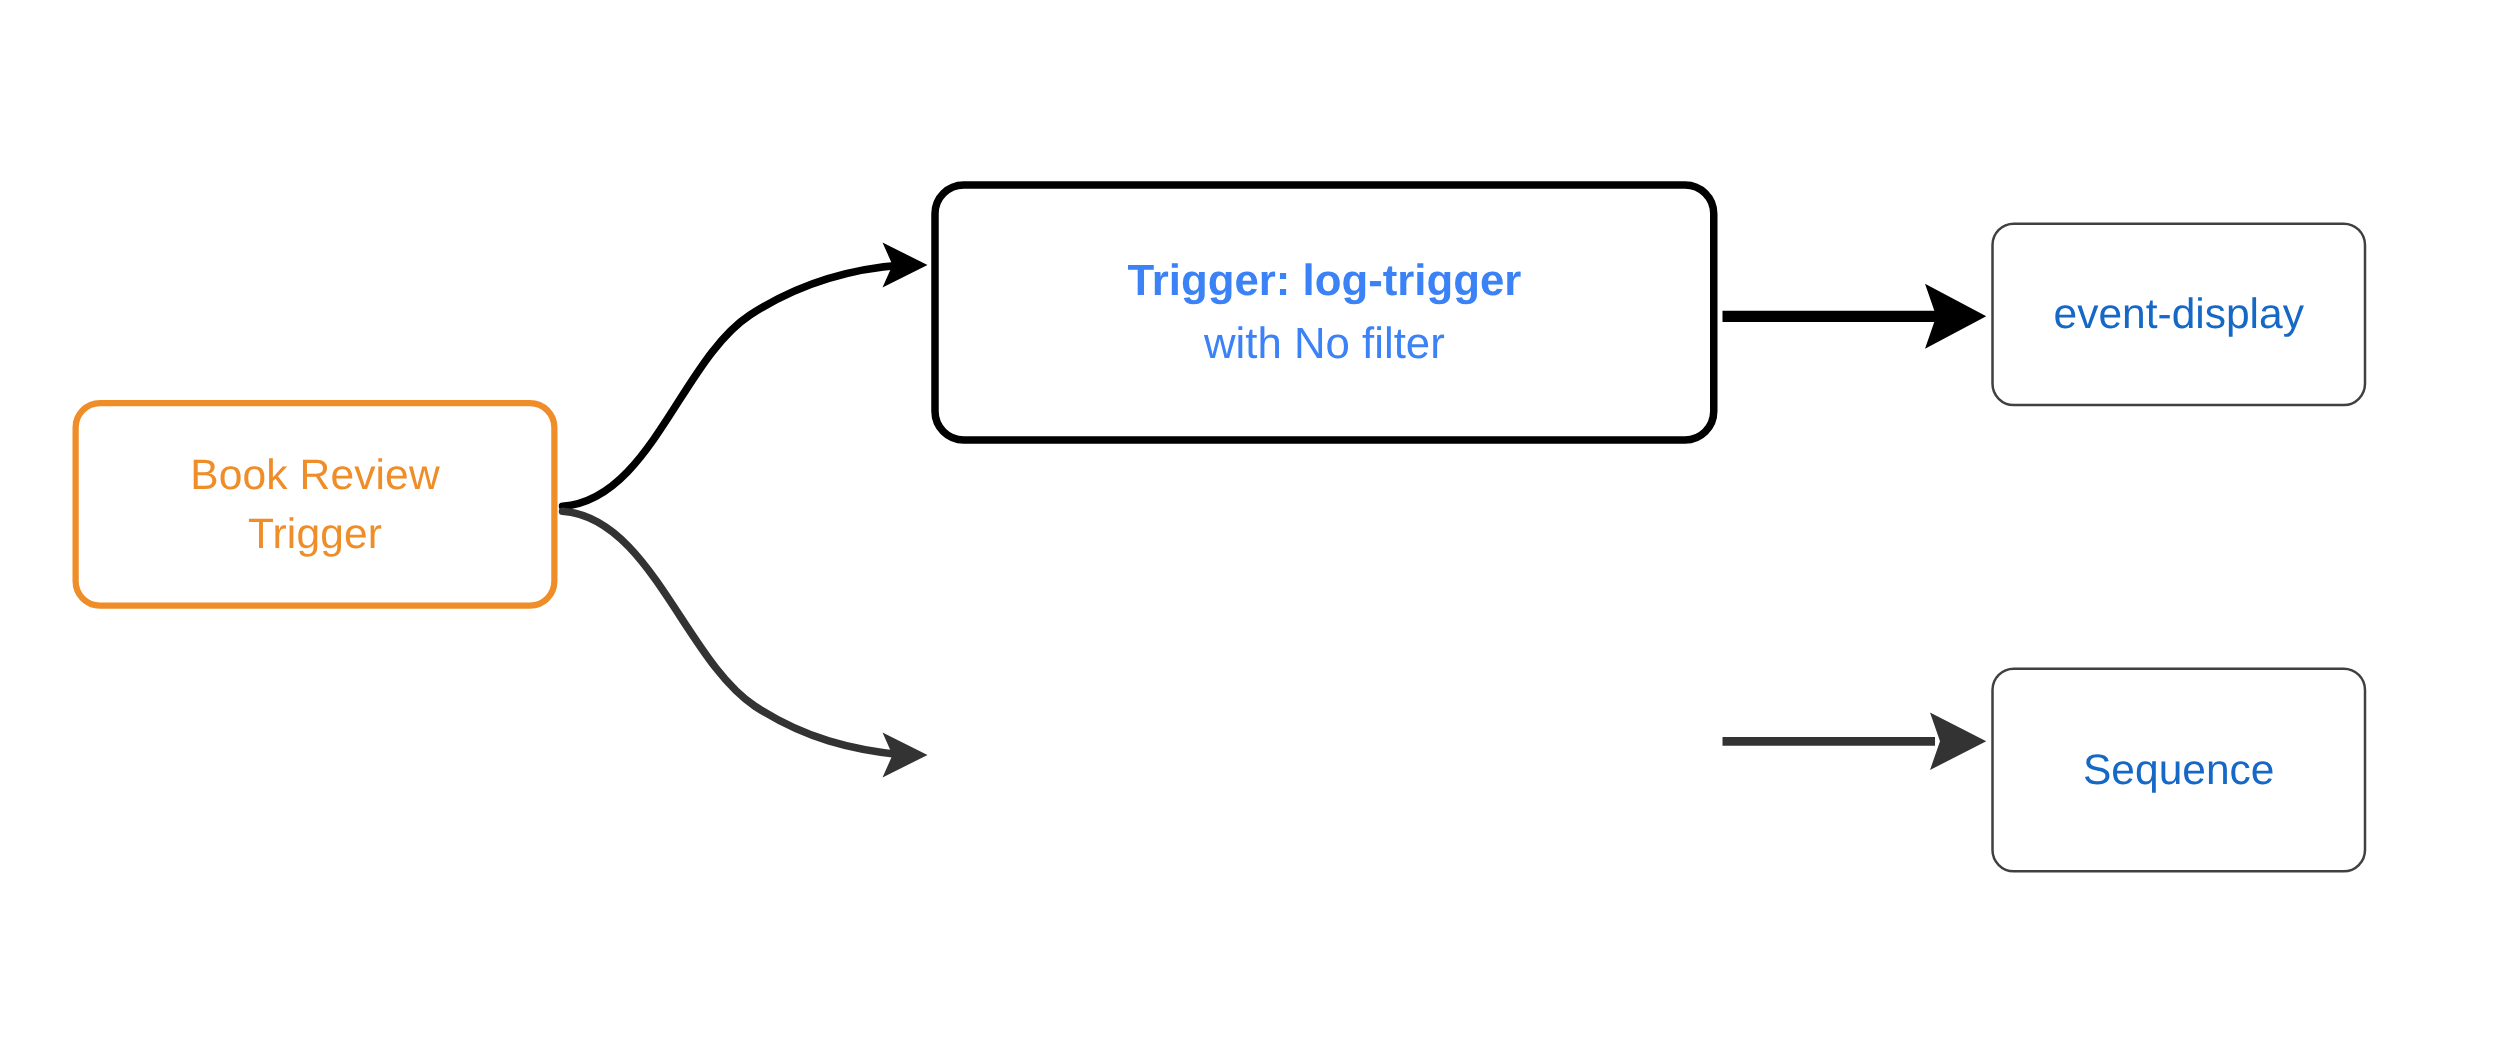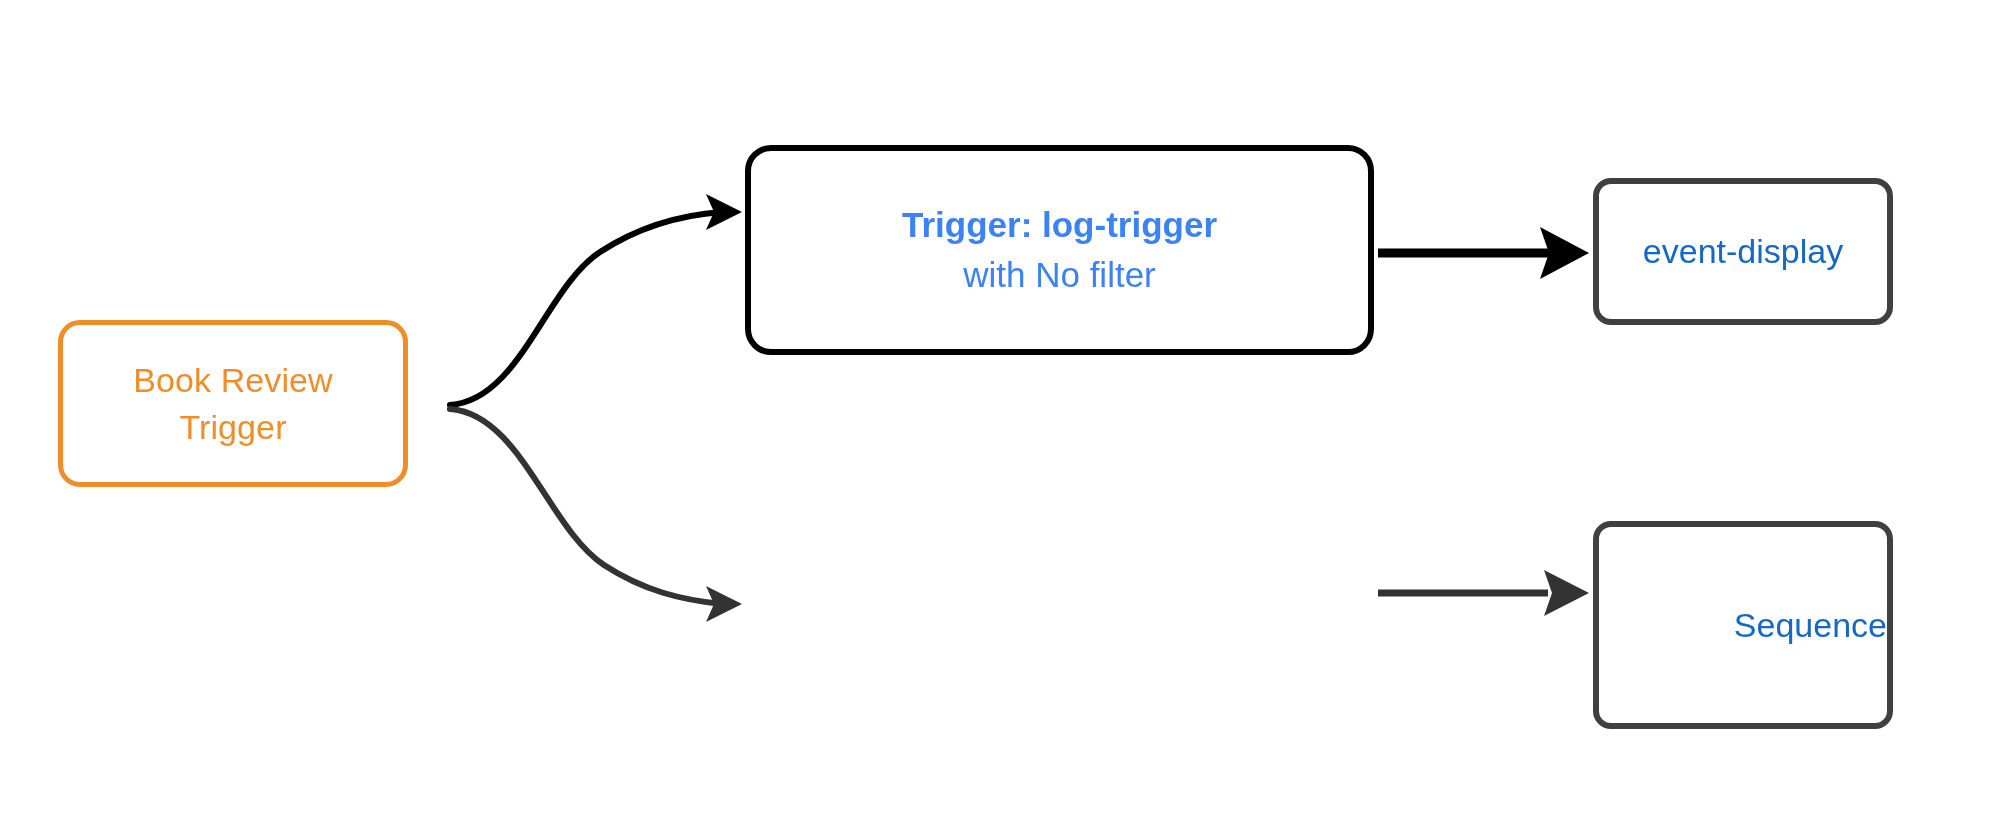--- a/index.html
+++ b/index.html
@@ -36,21 +36,21 @@
     justify-content: center;
     text-align: center;
     background: #ffffff;
     z-index: 2;
   }
 
   
   #node-broker {
     left: 58px;
     top: 320px;
-    width: 350px;
+    width: 388px;
     height: 167px;
     border: 5px solid #ef8e28;
     border-radius: 22px;
     color: #ef8e28;
   }
   #node-broker .line {
     font-size: 34px;
     line-height: 1.36;
     font-weight: 400;
     letter-spacing: 0.1px;
@@ -84,32 +84,31 @@
     font-weight: 400;
     line-height: 1.32;
     white-space: nowrap;
     margin-top: 4px;
   }
 
   
   .sink-node {
     left: 1593px;
     width: 300px;
-    border: 6px solid #404040;
+    border: 2px solid #404040;
     border-radius: 18px;
     color: #1668c6;
   }
   #node-event-display {
     top: 178px;
     height: 147px;
   }
   #node-sequence {
-    top: 521px;
-    height: 208px;
-    align-items: flex-end;
+    top: 534px;
+    height: 164px;
   }
   .sink-node .label {
     font-size: 34px;
     font-weight: 400;
     line-height: 1.2;
     white-space: nowrap;
   }
 </style>
 </head>
 <body>

